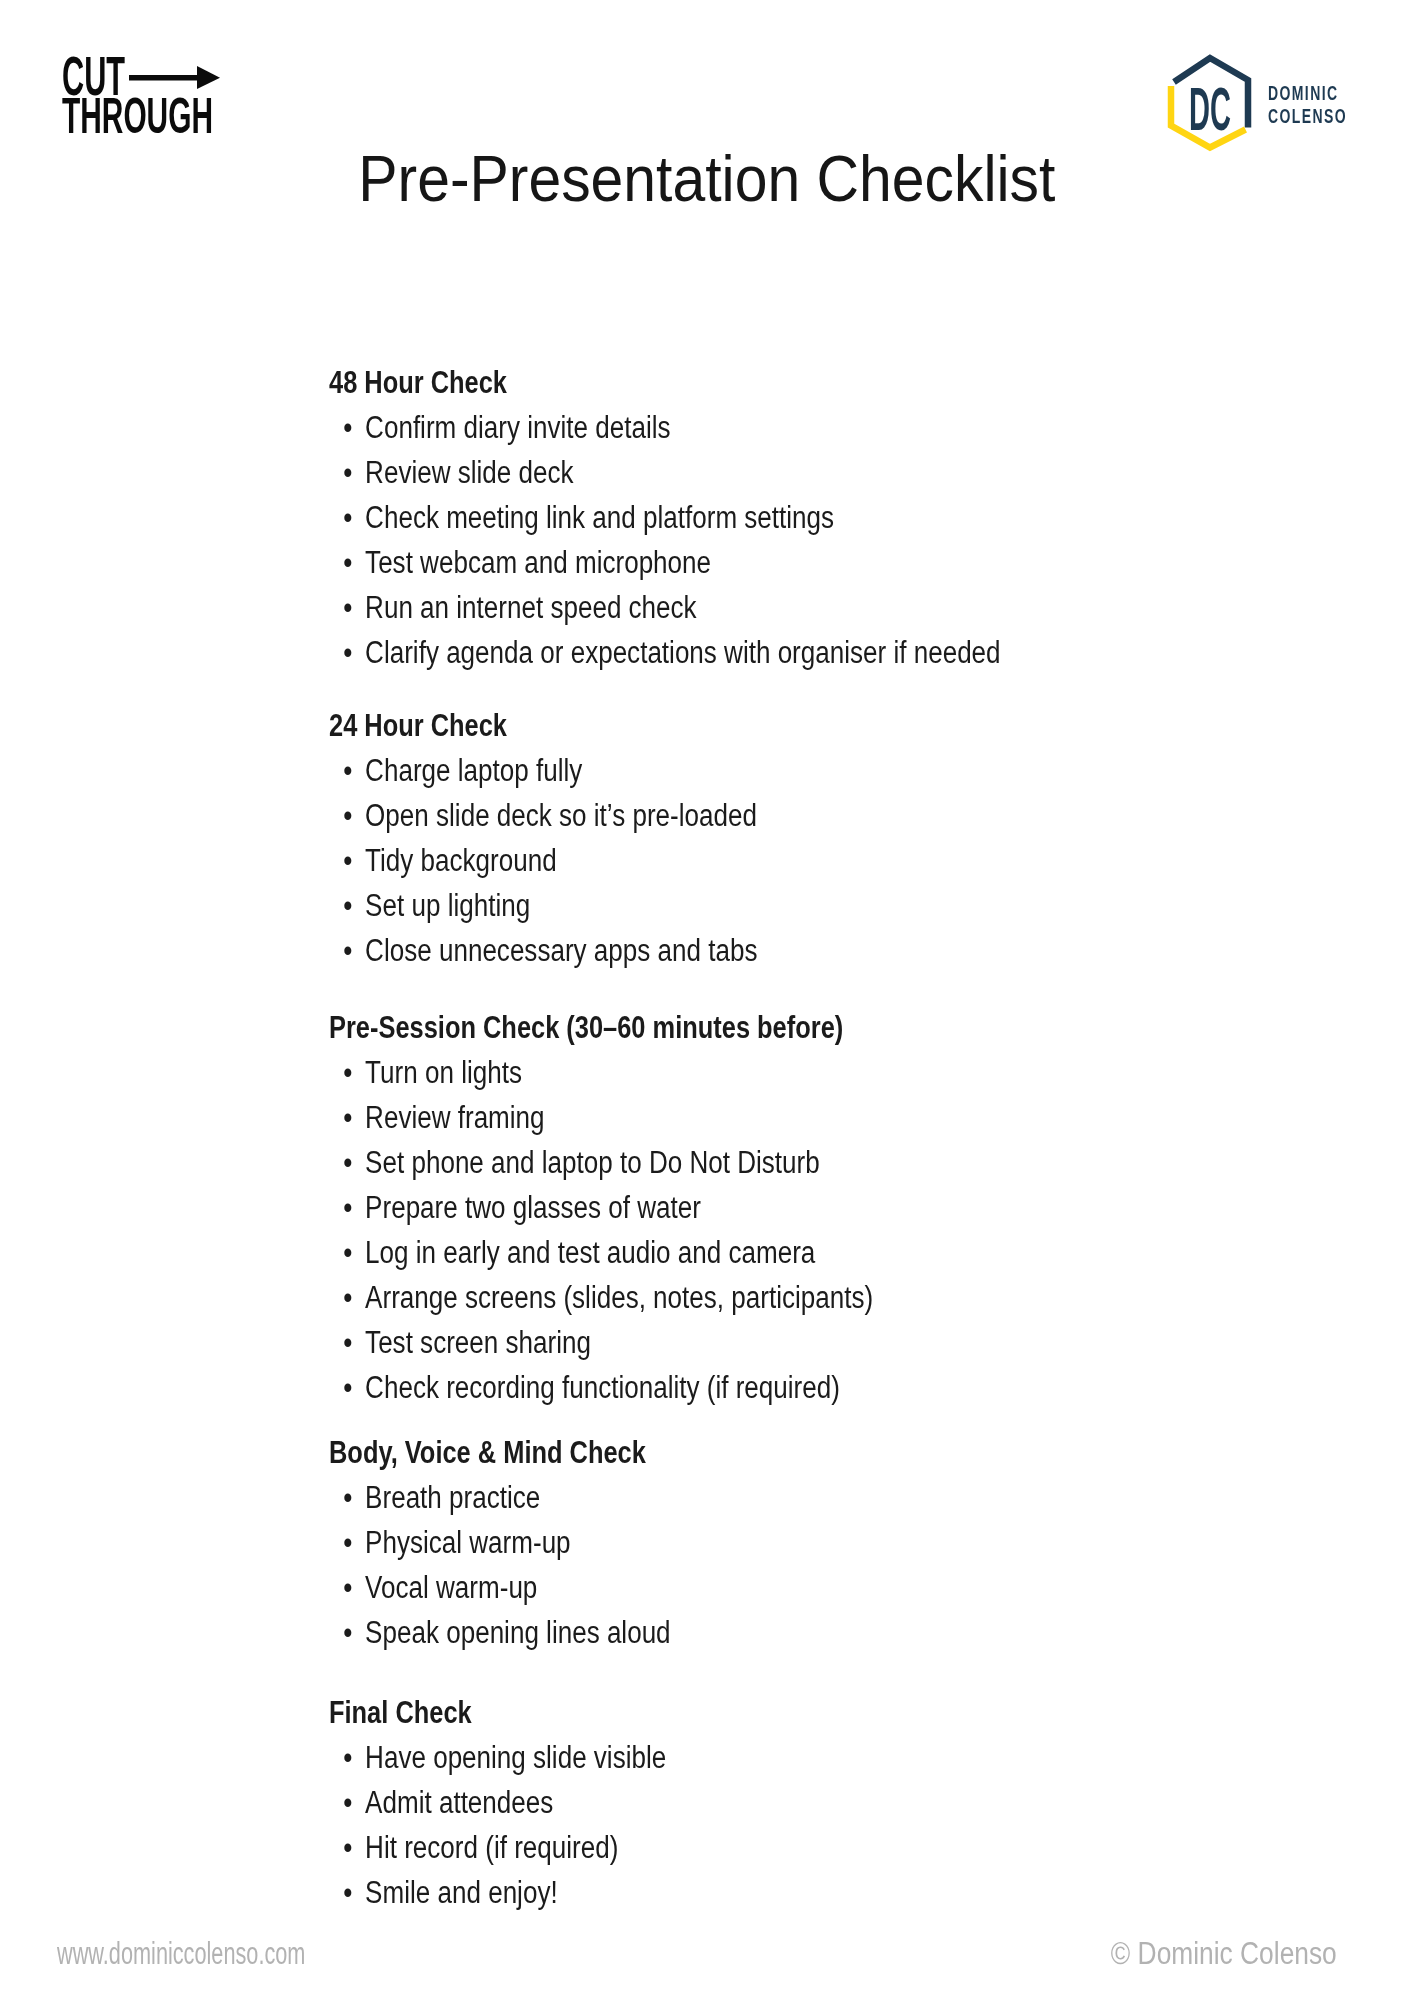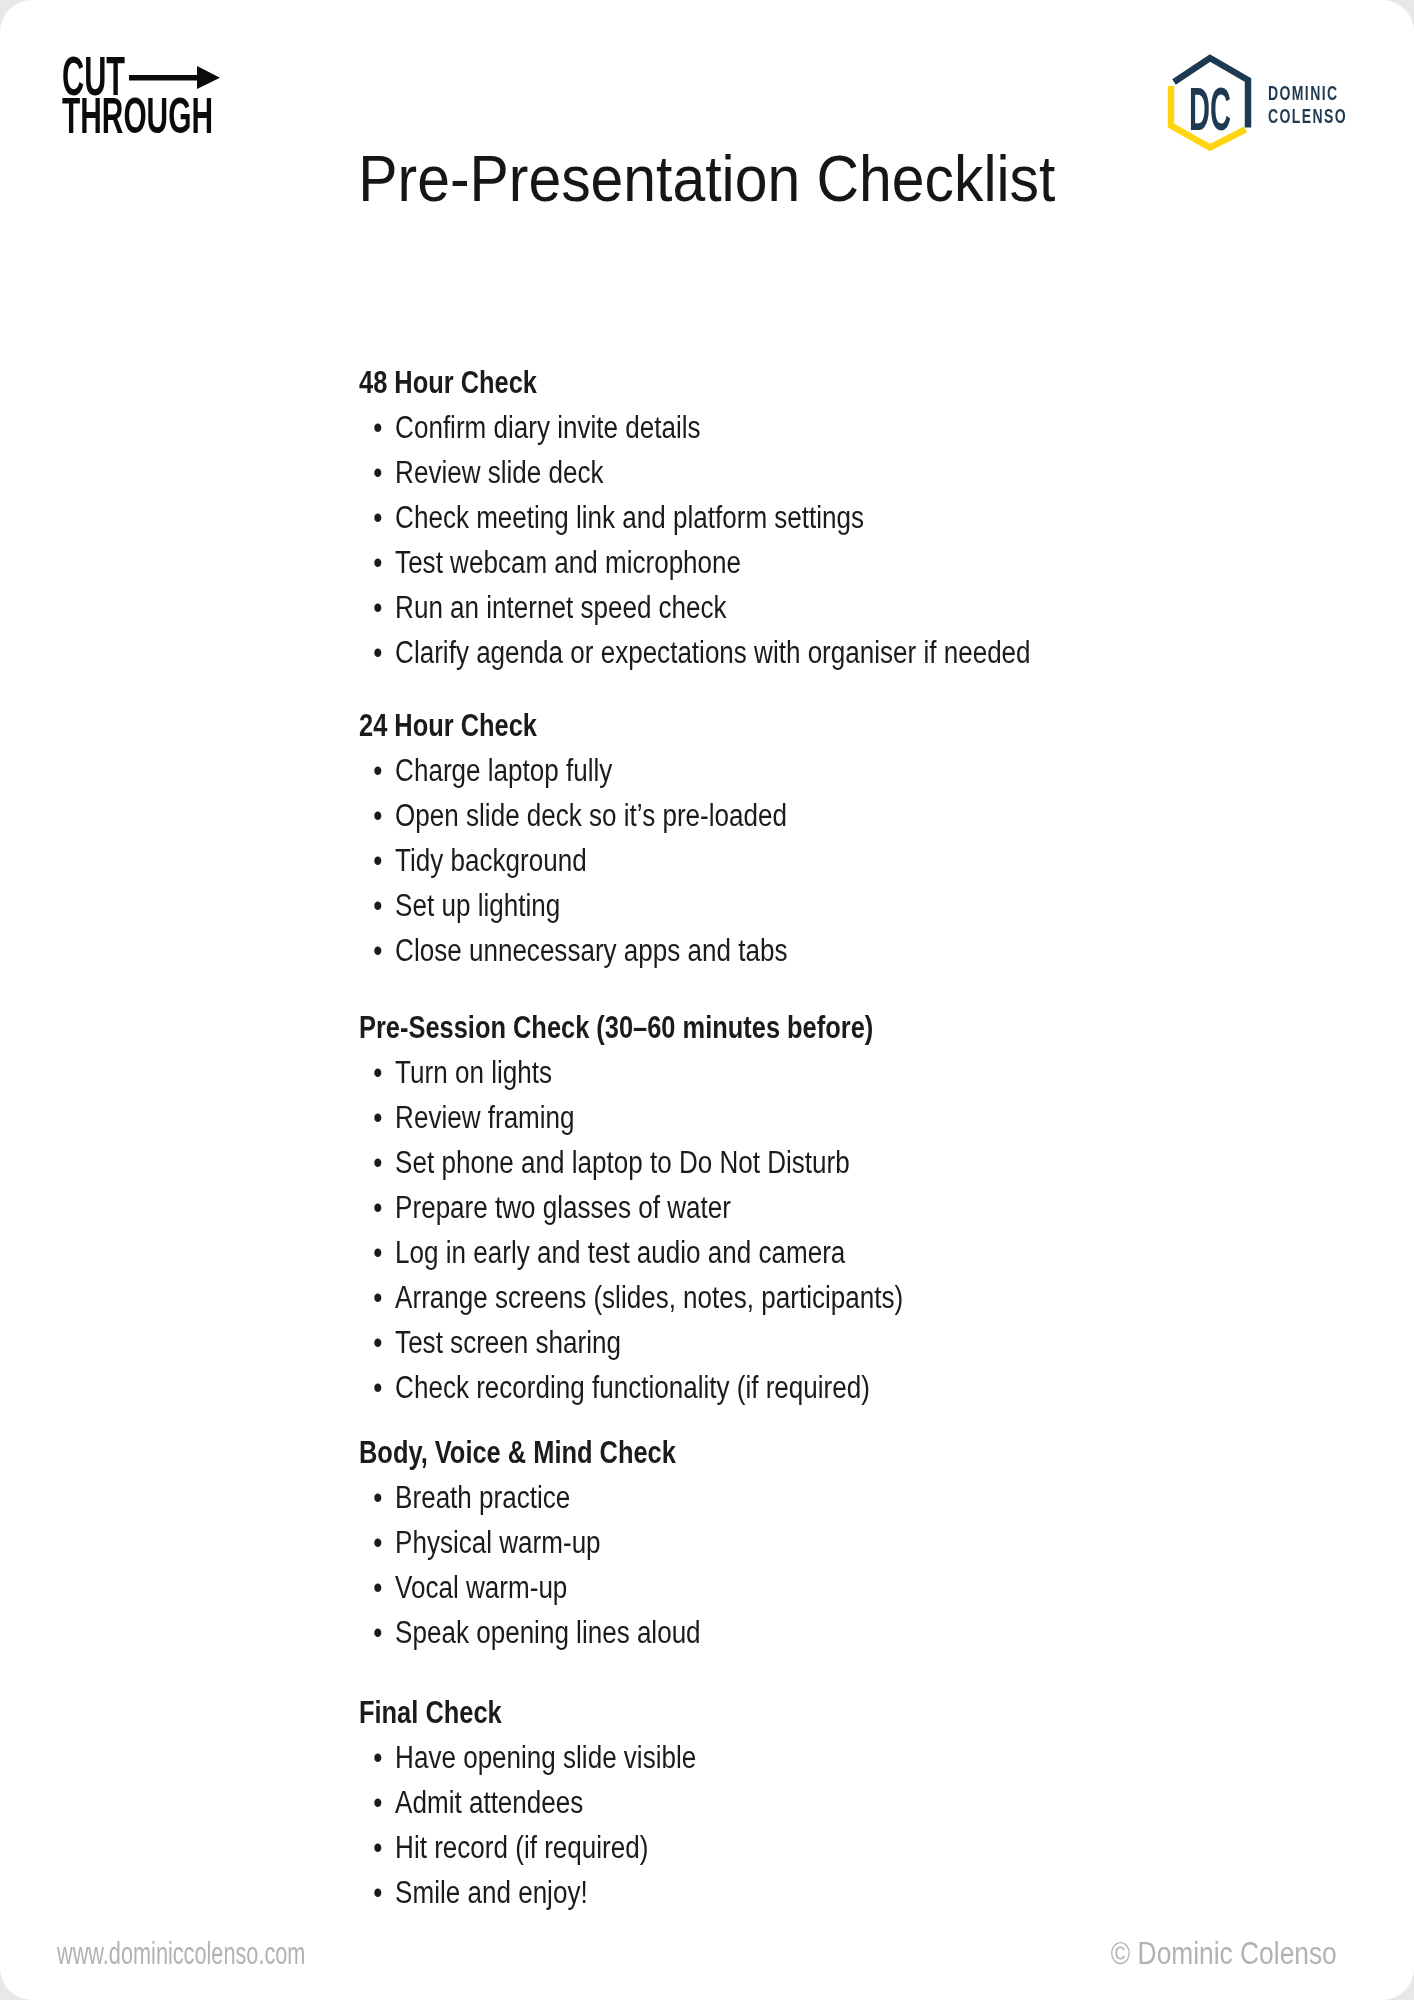--- a/index.html
+++ b/index.html
@@ -1,39 +1,39 @@
 <!DOCTYPE html>
 <html><head>
 <meta charset="utf-8">
 <style>
   html,body{margin:0;padding:0;background:#e8e8e8}
   .page{
     position:relative;width:1414px;height:2000px;background:#ffffff;
-    font-family:"Liberation Sans",sans-serif;color:#1b1b1b;overflow:hidden;margin:0 auto;border-radius:32px;
+    font-family:"Liberation Sans",sans-serif;color:#1b1b1b;overflow:hidden;margin:0 auto;
   }
 
   
   .logo-ct{position:absolute;left:62px;top:53px}
 
   
   .logo-dc{position:absolute;left:1167px;top:53px;width:250px;height:102px}
   .dc-hex{position:absolute;left:0;top:0}
   .dc-name{
     position:absolute;left:101px;top:29px;
     font-size:20px;font-weight:bold;line-height:23px;letter-spacing:2px;
     color:#1E3A52;transform:scaleX(.7);transform-origin:0 0;white-space:nowrap;
   }
 
   
   .title{position:absolute;left:0;top:132px;width:1414px;text-align:center;
     font-size:64px;line-height:94px;color:#161616}
   .title .t{display:inline-block;transform:scaleX(.92);white-space:nowrap}
 
   
-  .section{position:absolute;left:359px;font-size:31px;line-height:45px}
+  .section{position:absolute;left:329px;font-size:31px;line-height:45px}
   .s0{top:360px}.s1{top:703px}.s2{top:1005px}.s3{top:1430px}.s4{top:1690px}
   .sec-heading{margin:0;font-size:31px;font-weight:bold;line-height:45px;
     transform:scaleX(.82);transform-origin:0 50%;white-space:nowrap}
   ul.items{list-style:none;margin:0;padding:0}
   li.item{display:flex;transform:scaleX(.84);transform-origin:0 50%;white-space:nowrap}
   .dot{flex:none;margin-left:17px;width:26px}
   .txt{flex:none}
 
   
   .footer-left{position:absolute;left:57px;top:1936px;font-size:31px;line-height:36px;

